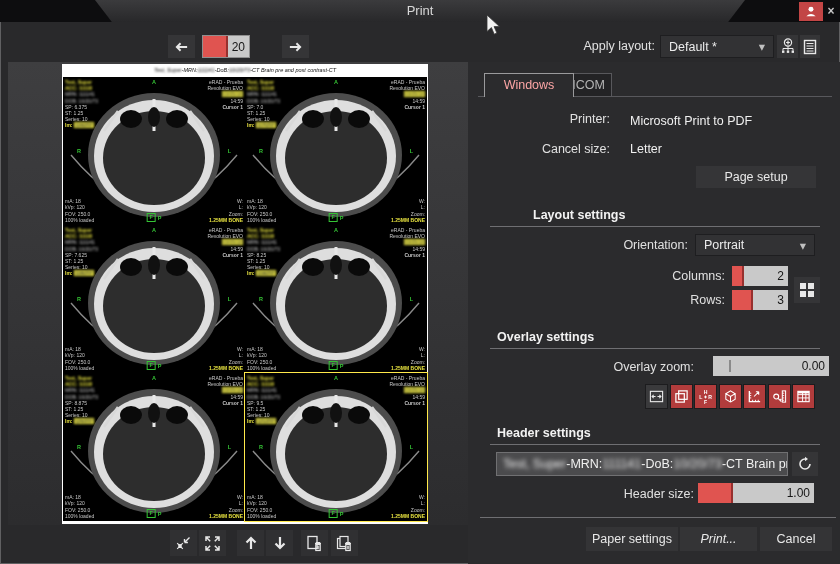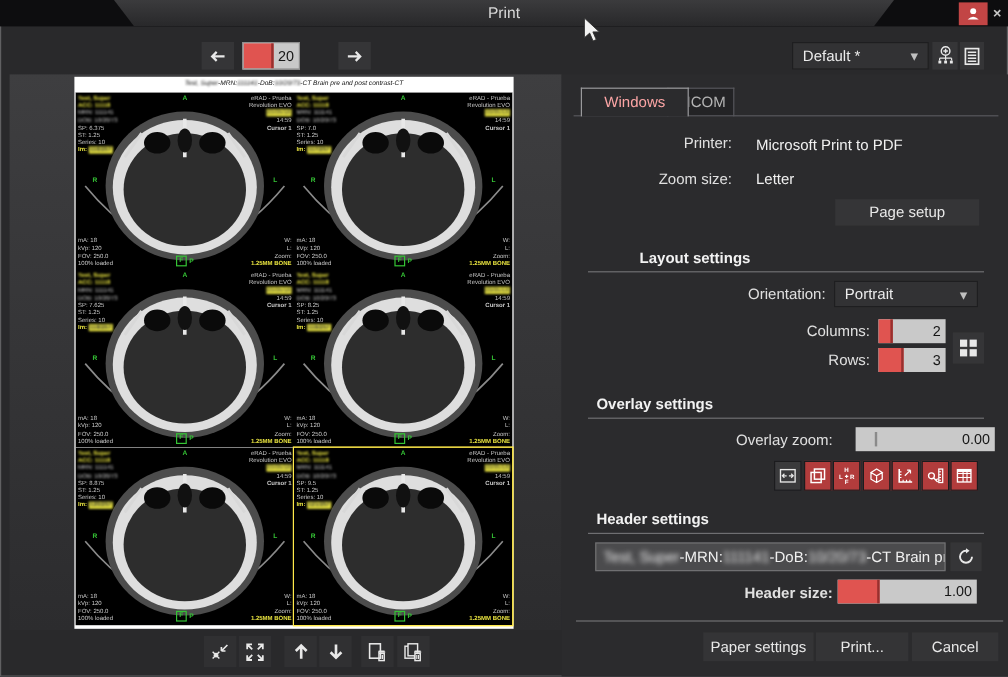--- a/index.html
+++ b/index.html
@@ -104,20 +104,21 @@
     <div class="fill" style="width: 55%;"></div>
     <div class="val">20</div>
   </div>
   <div class="nav-total">/ 43</div>
   <button class="btn nav-btn" style="left:282px;top:35px;">
     <svg width="16" height="12" viewBox="0 0 16 12">
         <path d="M2 6 H13 M9 2 L13 6 L9 10" stroke="#e8e8e8" stroke-width="2" fill="none"></path>
       </svg>
   </button>
 
+  <div class="apply-label">Apply layout:</div>
   <div class="dropdown" style="left:660px;top:35px;width:114px;height:23px;">
     <span>Default *</span>
     <span class="chev">▾</span>
   </div>
   <button class="btn icon-btn" style="position:absolute;left:777px;top:35px;width:21px;height:23px;" title="save-layout-icon">
     <svg width="16" height="17" viewBox="0 0 16 17">
       <circle cx="8" cy="4.5" r="3.6" fill="none" stroke="#e8e8e8" stroke-width="1.2"></circle>
       <path d="M8 2.6 V6.4 M6.1 4.5 H9.9" stroke="#e8e8e8" stroke-width="1.2"></path>
       <path d="M8 8.2 V10.5 M3 10.5 H13 M3 10.5 V12.5 M8 10.5 V12.5 M13 10.5 V12.5" stroke="#e8e8e8" stroke-width="1"></path>
       <rect x="2" y="12.5" width="2.4" height="2.4" fill="#e8e8e8"></rect>
@@ -479,21 +480,21 @@
     </svg>
   </button>
 
   <div class="panel">
     <div class="tab tab-active">Windows</div>
     <div class="tab tab-inactive">DICOM</div>
     <div class="tabline"></div>
 
     <div class="rowlabel" style="left:12px;top:50px;width:130px;">Printer:</div>
     <div class="rowvalue" style="left:162px;top:52px;text-align:center;">Microsoft Print to PDF</div>
-    <div class="rowlabel" style="left:12px;top:80px;width:130px;">Zoom size:</div>
+    <div class="rowlabel" style="left:12px;top:80px;width:130px;">Cancel size:</div>
     <div class="rowvalue" style="left:162px;top:80px;">Letter</div>
     <button class="btn panel-btn" style="position:absolute;left:228px;top:104px;width:120px;height:22px;">Page setup</button>
 
     <div class="section-title" style="left:29px;top:146px;padding-left:36px;">Layout settings</div>
     <div class="hline" style="left:22px;top:164px;width:330px;"></div>
 
     <div class="rowlabel" style="left:90px;top:176px;width:130px;">Orientation:</div>
     <div class="dropdown" style="left:227px;top:172px;width:120px;height:22px;">
       <span>Portrait</span>
       <span class="chev">▾</span>
@@ -580,29 +581,29 @@
     <div class="hline" style="left:22px;top:382px;width:330px;"></div>
 
     <div class="hdr-field" role="textbox"><span class="blur">Test, Super</span><span class="">-MRN:</span><span class="blur">111141</span><span class="">-DoB:</span><span class="blur">10/20/73</span><span class="">-CT Brain pre</span></div>
     <button class="btn icon-btn" style="position:absolute;left:324px;top:390px;width:26px;height:24px;">
       <svg width="16" height="16" viewBox="0 0 16 16">
         <path d="M13 8 A5 5 0 1 1 8 3" fill="none" stroke="#e8e8e8" stroke-width="1.6"></path>
         <path d="M8 0.8 L11 3 L8 5.2 Z" fill="#e8e8e8"></path>
       </svg>
     </button>
 
-    <div class="rowlabel" style="left:76px;top:425px;width:150px;font-weight:bold;">Header size:</div>
+    <div class="rowlabel" style="left:76px;top:425px;width:150px;">Header size:</div>
     <div class="slider" style="position:absolute;left:230px;top:421px;width:116px;height:20px;">
       <div class="fill" style="width: 30%;"></div>
       <div class="val">1.00</div>
     </div>
 
     <div class="hline" style="left:12px;top:455px;width:356px;background:#6f6f72;"></div>
     <button class="btn panel-btn footer-btn" style="left:118px;width:92px;">Paper settings</button>
-    <button class="btn panel-btn footer-btn" style="left:212px;width:77px;">Print...</button>
+    <button class="btn panel-btn footer-btn" style="left:212px;width:77px;font-style:italic;">Print...</button>
     <button class="btn panel-btn footer-btn" style="left:292px;width:72px;">Cancel</button>
   </div>
 
   <svg class="cursor" width="15" height="22" viewBox="0 0 15 22">
     <polygon points="1,1 1,17.5 5.4,13.6 8.2,20.2 10.9,19 8.1,12.6 13.5,12.6" fill="#f2f2f2" stroke="#333" stroke-width="0.8"></polygon>
   </svg>
 
 </div>
 
 </body></html>

